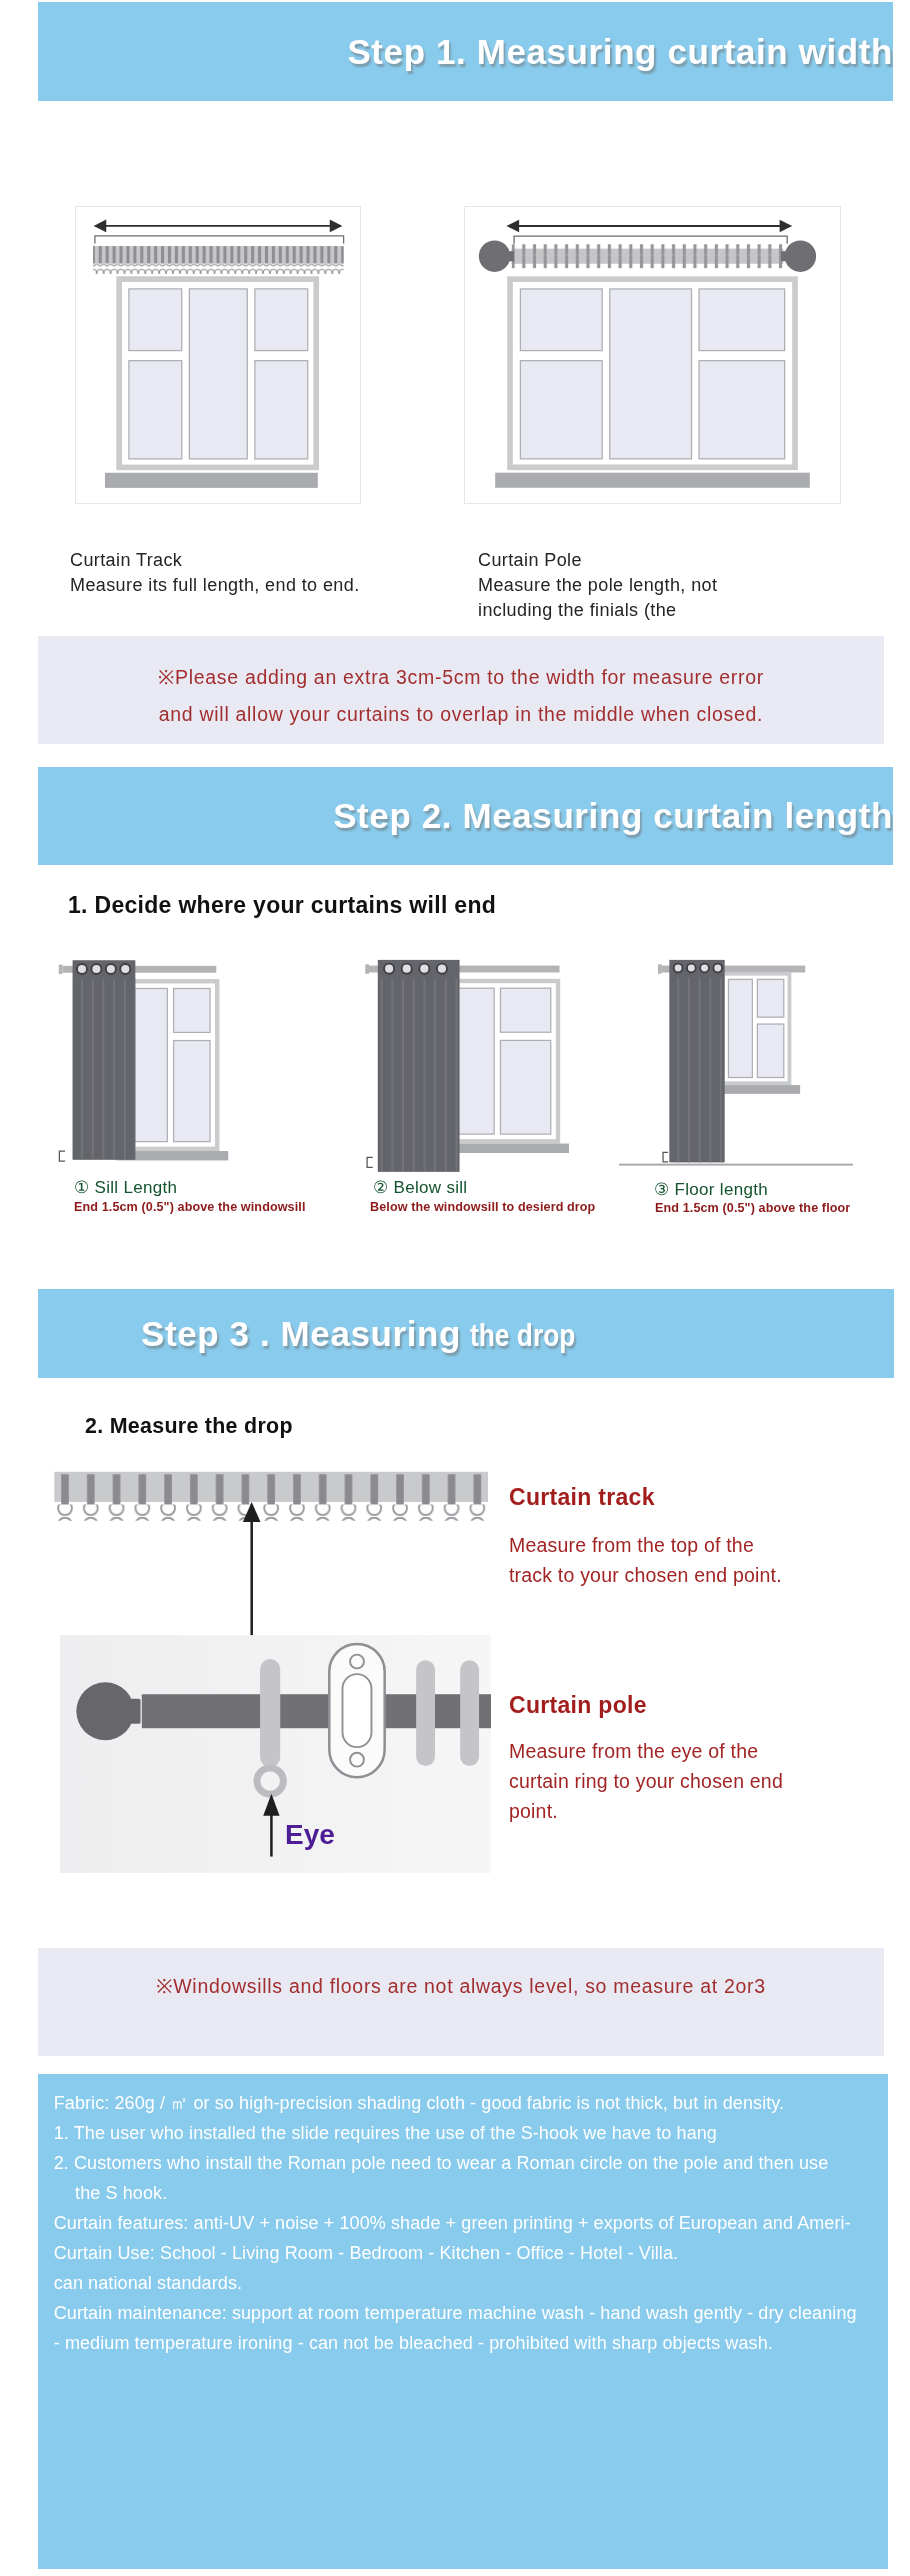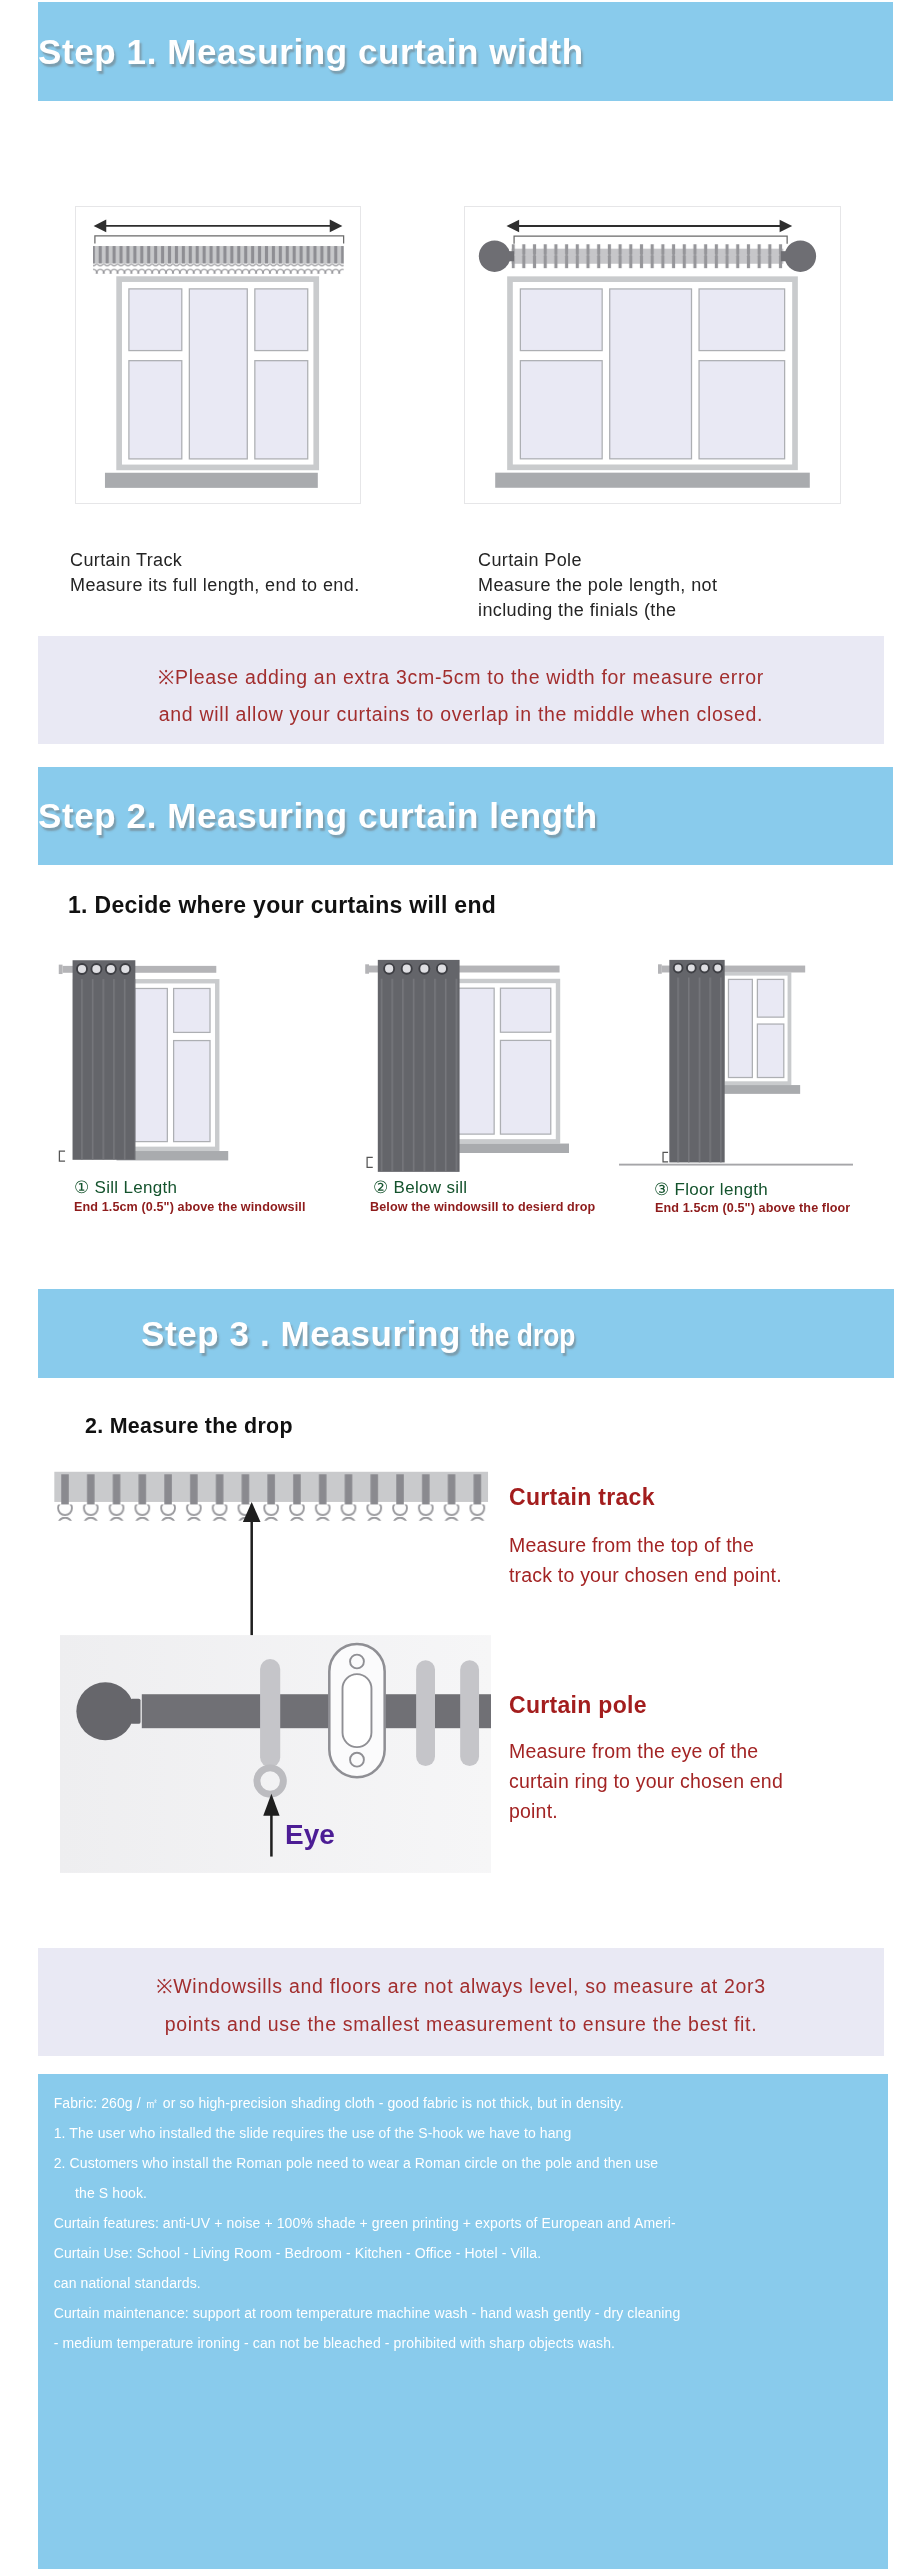--- a/index.html
+++ b/index.html
@@ -2,21 +2,21 @@
 <html style="font-size:10px"><head>
 <meta charset="utf-8">
 <style>
   html,body{margin:0;padding:0;background:#fff;}
   .page{position:relative;width:910px;height:2576px;background:#ffffff;
         font-family:"Liberation Sans",sans-serif;overflow:hidden;}
   .abs{position:absolute;}
 
   
   .banner{position:absolute;left:38px;width:855px;background:#89CBEC;color:#ffffff;
-          font-weight:bold;font-size:35px;letter-spacing:0.6px;text-align:left;
+          font-weight:bold;font-size:35px;letter-spacing:0.6px;text-align:right;
           text-shadow:1.9px 2.5px 1.9px rgba(110,110,110,.5);white-space:nowrap;}
   .banner1{top:1.9px;height:99px;line-height:99px;}
   .banner2{top:767px;height:98px;line-height:98px;}
   .banner3{top:1289px;height:89px;line-height:89px;text-align:left;
            padding-left:103px;width:753px;}
   .banner3 .sub{display:inline-block;font-size:31px;letter-spacing:0;
                 transform:scaleX(.85);transform-origin:left center;margin-left:8.8px;}
 
   .intro{position:absolute;top:136px;left:82px;font-size:19px;line-height:30px;
          color:#1c1c1c;letter-spacing:0.8px;word-spacing:1.9px;white-space:nowrap;}
@@ -57,21 +57,21 @@
   .red-title{position:absolute;font-size:23px;font-weight:bold;color:#A31D1D;
              letter-spacing:0.3px;white-space:nowrap;}
   .red-body{position:absolute;font-size:19.5px;font-weight:normal;color:#A32424;
             line-height:30px;letter-spacing:0.2px;white-space:nowrap;}
   .tt{left:509px;top:1484px;} .tb{left:509px;top:1530px;}
   .pt{left:509px;top:1692px;} .pb{left:509px;top:1736px;}
 
   .eye{position:absolute;left:285px;top:1819px;font-size:28px;font-weight:bold;color:#4c1d95;}
 
   .footer{position:absolute;left:38px;top:2074px;width:850px;height:495px;
-          background:#89CBEC;color:#ffffff;font-size:14px;line-height:30px;
+          background:#89CBEC;color:#ffffff;font-size:18px;line-height:30px;
           padding:14px 0 0 15.7px;box-sizing:border-box;letter-spacing:0.1px;
           white-space:nowrap;}
   .findent{padding-left:21.4px;}
 </style>
 </head>
 <body>
 
 <div class="page">
 
   <div class="banner banner1">
@@ -293,21 +293,20 @@
   <div class="eye">Eye</div>
   <div class="red-title pt">Curtain pole</div>
   <div class="red-body pb">
     <div>Measure from the eye of the</div>
     <div>curtain ring to your chosen end</div>
     <div>point.</div>
   </div>
 
   <div class="note note2">
     <div>※Windowsills and floors are not always level, so measure at 2or3</div>
-    <div>points and use the smallest measurement to ensure the best fit.</div>
   </div>
 
   <div class="footer">
     <div>Fabric: 260g / ㎡ or so high-precision shading cloth - good fabric is not thick, but in density.</div>
     <div>1. The user who installed the slide requires the use of the S-hook we have to hang</div>
     <div>2. Customers who install the Roman pole need to wear a Roman circle on the pole and then use</div>
     <div class="findent">the S hook.</div>
     <div>Curtain features: anti-UV + noise + 100% shade + green printing + exports of European and Ameri-</div>
     <div>Curtain Use: School - Living Room - Bedroom - Kitchen - Office - Hotel - Villa.</div>
     <div>can national standards.</div>

